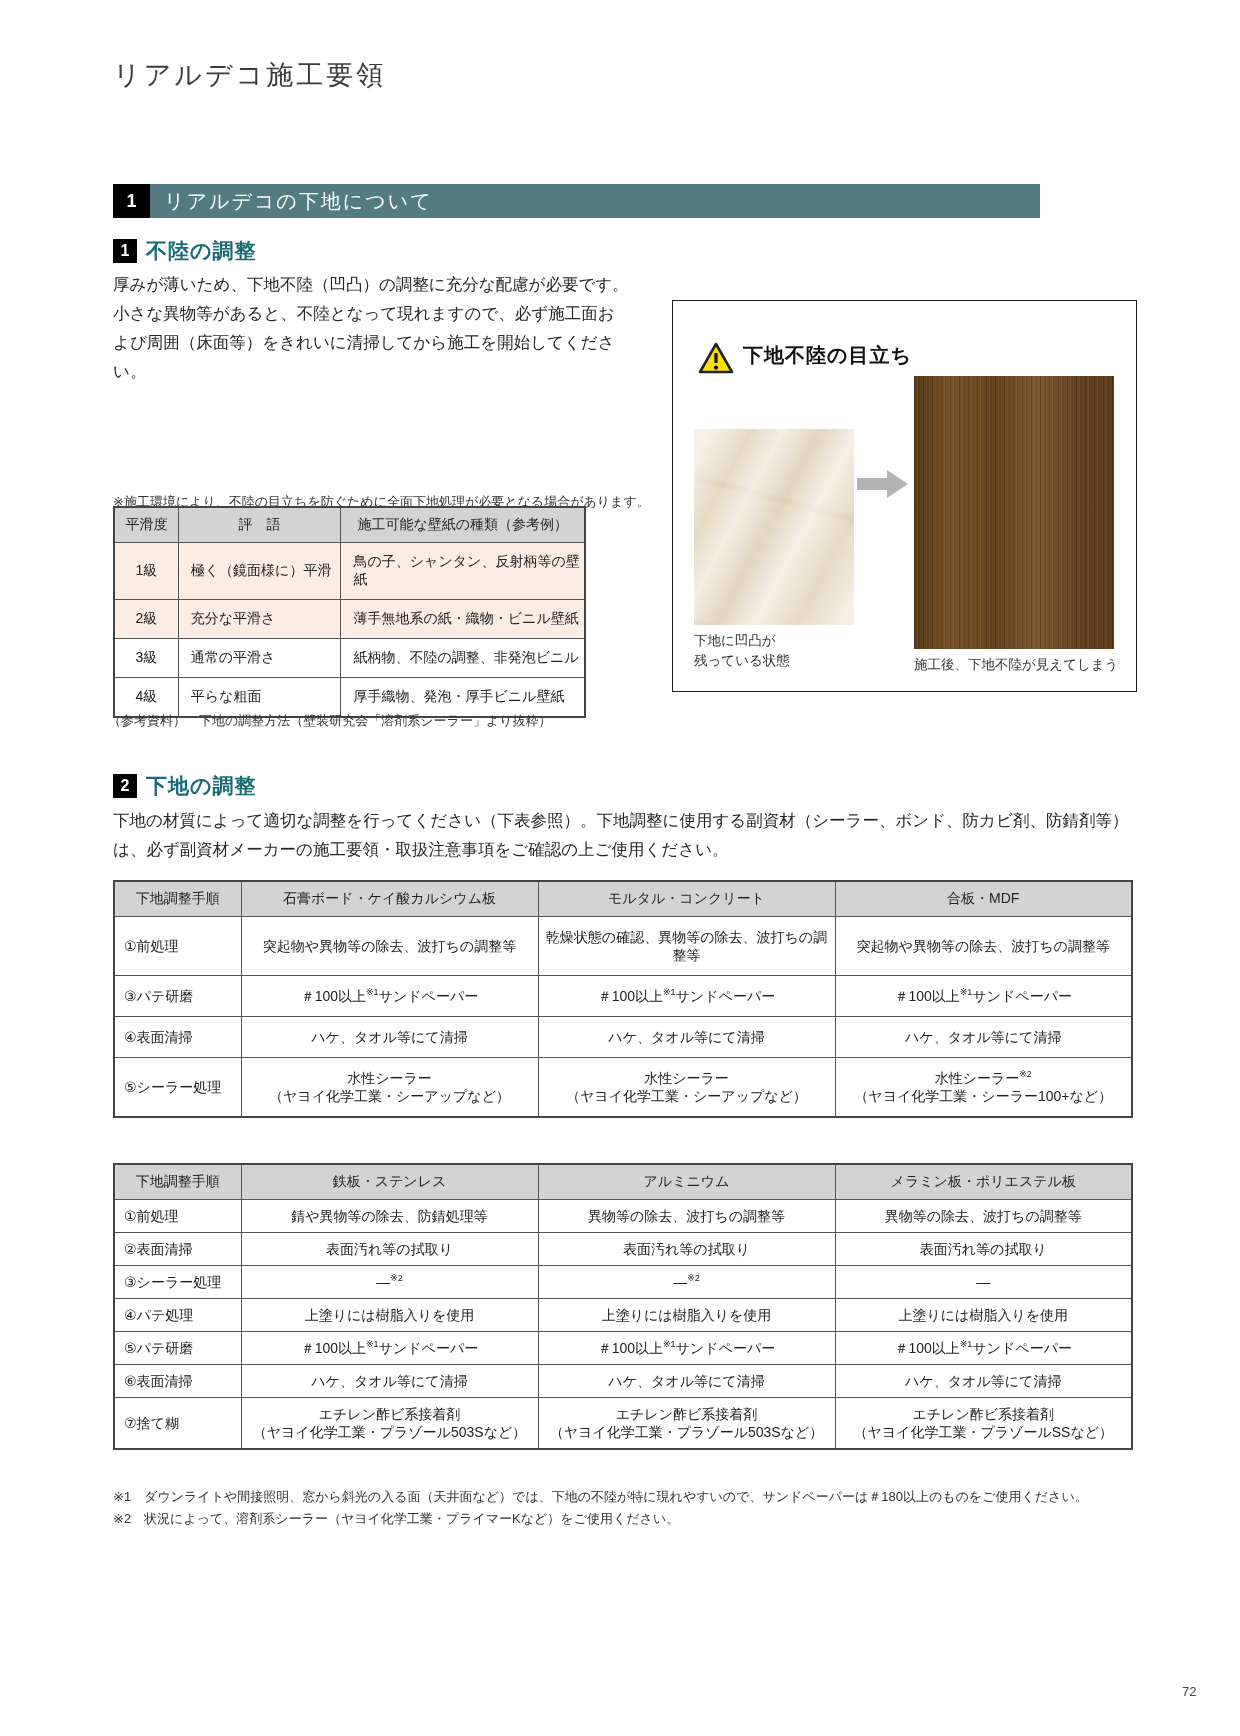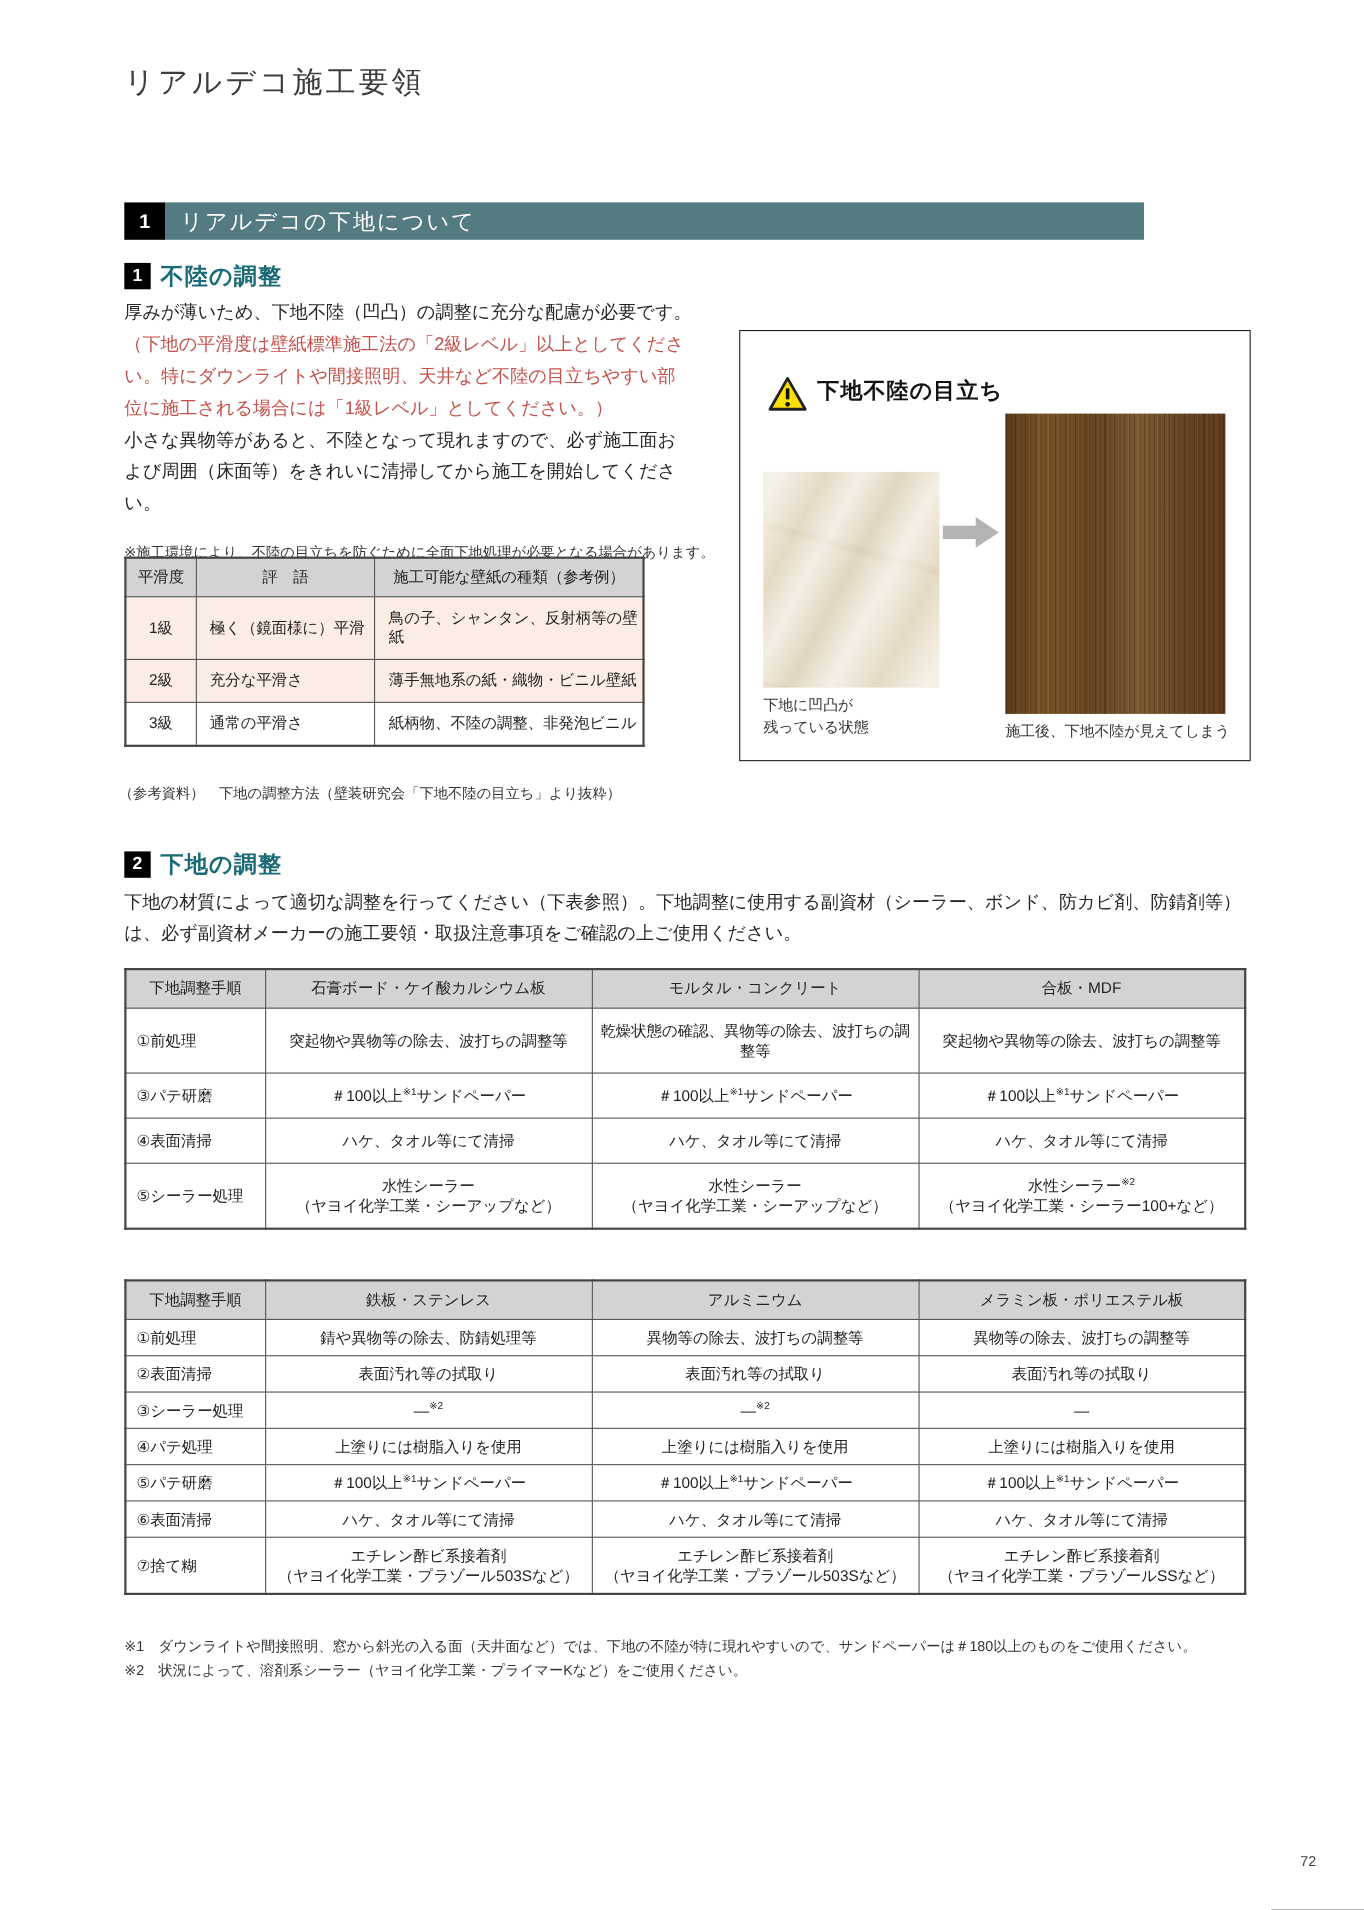--- a/index.html
+++ b/index.html
@@ -78,21 +78,20 @@
     <div class="bartext">リアルデコの下地について</div>
   </div>
 
   <div class="abs subhead" style="left:113px;top:237px;">
     <div class="badge">1</div>
     <div class="t">不陸の調整</div>
   </div>
 
   <div class="abs para" style="left:113px;top:270px;">
       <div class="pline">厚みが薄いため、下地不陸（凹凸）の調整に充分な配慮が必要です。</div>
-      <div class="pline red">（下地の平滑度は壁紙標準施工法の「2級レベル」以上としてください。特にダウンライトや間接照明、天井など不陸の目立ちやすい部位に施工される場合には「1級レベル」としてください。）</div>
       <div class="pline">小さな異物等があると、不陸となって現れますので、必ず施工面および周囲（床面等）をきれいに清掃してから施工を開始してください。</div>
     </div>
 
   <div class="abs note" style="left:113px;top:459px;margin-top:32px;">
       <div>※施工環境により、不陸の目立ちを防ぐために全面下地処理が必要となる場合があります。</div>
       <div class="indent">あらかじめ関係者とご協議の上、ご使用いただきますようお願いいたします。</div>
     </div>
 
   <table class="abs gtable" style="left:113px;top:506px;" id="grade-table">
     <colgroup id="grade-cols">
@@ -116,24 +115,29 @@
         <tr class="hl">
           <td class="c0">2級</td>
           <td>充分な平滑さ</td>
           <td>薄手無地系の紙・織物・ビニル壁紙</td>
         </tr>
         <tr>
           <td class="c0">3級</td>
           <td>通常の平滑さ</td>
           <td>紙柄物、不陸の調整、非発泡ビニル</td>
         </tr>
+        <tr>
+          <td class="c0">4級</td>
+          <td>平らな粗面</td>
+          <td>厚手織物、発泡・厚手ビニル壁紙</td>
+        </tr>
       </tbody>
   </table>
 
-  <div class="abs refnote" style="left:108px;top:712px;">（参考資料）　下地の調整方法（壁装研究会「下地不陸の目立ち」より抜粋）</div>
+  <div class="abs refnote" style="left:108px;top:712px;">（参考資料）　下地の調整方法（壁装研究会「溶剤系シーラー」より抜粋）</div>
 
   <div class="abs figbox" style="left:672px;top:300px;">
     <div class="figtitle">
       <svg width="36" height="32" viewBox="0 0 36 32">
         <path d="M18 2 L34 30 L2 30 Z" fill="#ffe100" stroke="#222" stroke-width="2.6" stroke-linejoin="round"></path>
         <rect x="16.4" y="11" width="3.2" height="10" fill="#111"></rect>
         <circle cx="18" cy="25.6" r="2.1" fill="#111"></circle>
       </svg>
       <span>下地不陸の目立ち</span>
     </div>

